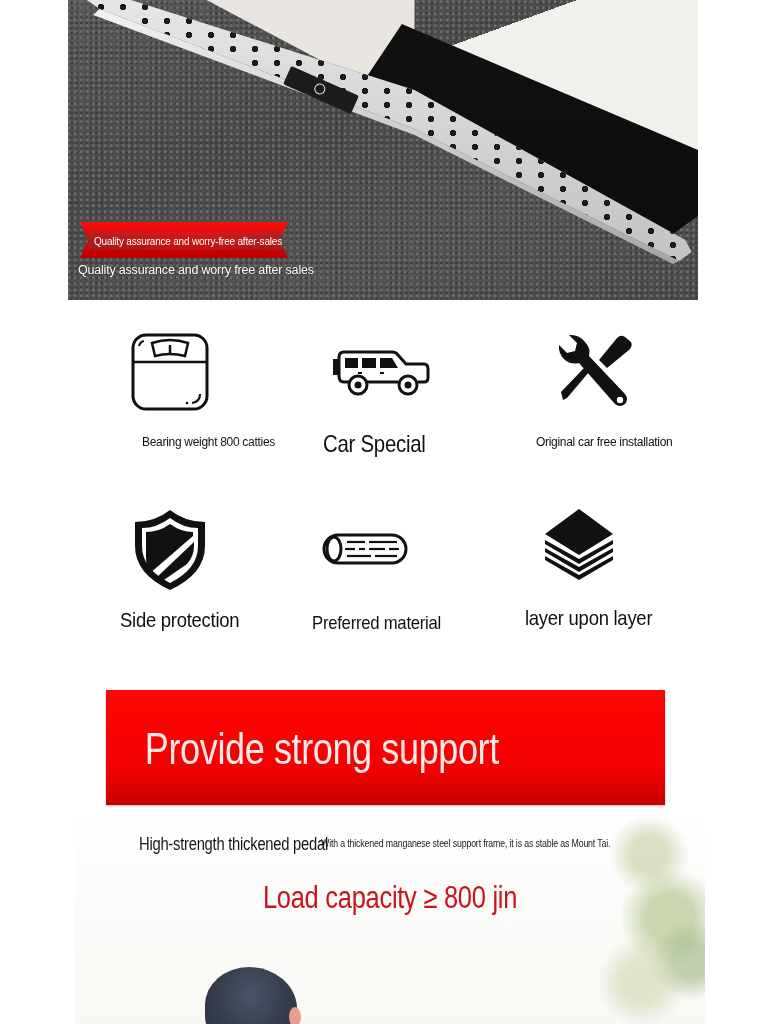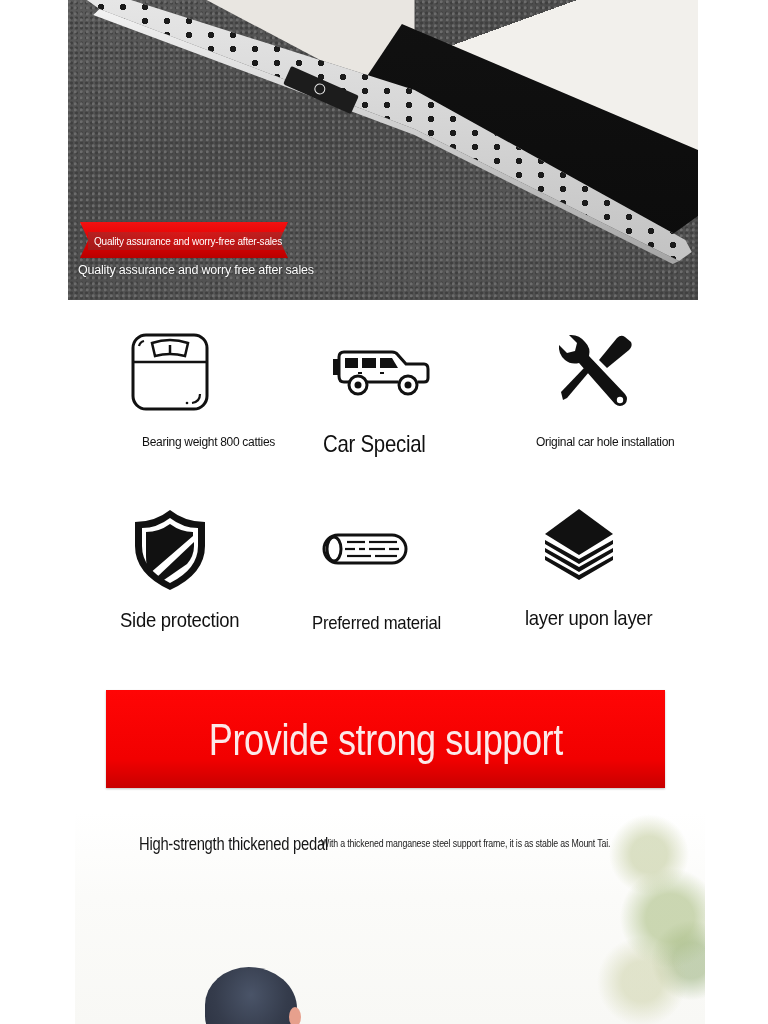--- a/index.html
+++ b/index.html
@@ -74,24 +74,24 @@
     position: absolute; white-space: nowrap;
     font-family: "Liberation Sans Narrow", "Liberation Sans", sans-serif;
     letter-spacing: -0.3px;
   }
   .f-label-sm { font-size: 12px; }
   .f-label-md { font-size: 17px; transform: scaleX(0.88); transform-origin: left center; }
   .f-label-lg { font-size: 24px; transform: scaleX(0.85); transform-origin: left center; }
 
   
   .banner {
-    position: absolute; left: 106px; top: 690px; width: 559px; height: 98px;
+    position: absolute; left: 106px; top: 690px; width: 559px; height: 115px;
     background: linear-gradient(180deg, #ff0505 0%, #f20000 70%, #c80000 100%);
     box-shadow: 0 1px 2px rgba(0,0,0,0.25);
-    display: flex; align-items: center; justify-content: center;
+    display: flex; align-items: center; 
   }
   .banner-text {
     color: #fbe9e9; font-size: 44px; letter-spacing: -0.5px;
     transform: scaleX(0.82); white-space: nowrap; margin-top: 2px;
   }
 
   
   .lower {
     position: absolute; left: 75px; top: 812px; width: 630px; height: 212px; overflow: hidden;
     background: linear-gradient(180deg, #ffffff 0%, #fbfbf9 40%, #f8f8f5 100%);
@@ -179,21 +179,21 @@
   <div class="label f-label-lg" style="left:13px;top:100px;">Car Special</div>
 </div>
 
 <div class="feature" style="left:520px;top:325px;width:180px;height:135px;">
   <svg class="icon" style="left:35px;top:7px;" width="82" height="80" viewBox="0 0 82 80">
     <path d="M6 60 L8 68 L12 66 L34 40 L29 36 Z" fill="#111"></path>
     <path d="M44 28 L62 6 Q66 2 70 5 L76 10 Q78 14 74 18 L52 36 Z" fill="#111"></path>
     <path d="M30 10 Q24 2 14 3 L22 11 L20 19 L12 21 L4 13 Q3 22 10 28 Q16 33 24 31 L60 72 Q65 76 70 72 Q74 67 70 62 L34 24 Q36 16 30 10 Z" fill="#111"></path>
     <circle cx="65" cy="68" r="3.2" fill="#fff"></circle>
   </svg>
-  <div class="label f-label-sm" style="left:16px;top:110px;">Original car hole installation</div>
+  <div class="label f-label-sm" style="left:16px;top:110px;">Original car free installation</div>
 </div>
 
 <div class="feature" style="left:100px;top:500px;width:160px;height:140px;text-align:center;">
   <svg class="icon" style="left:33px;top:8px;" width="74" height="84" viewBox="0 0 74 84">
     <path d="M37 2 Q52 14 72 14 V38 Q72 66 37 82 Q2 66 2 38 V14 Q22 14 37 2 Z" fill="#111"></path>
     <path d="M37 10 Q50 20 65 20 V38 Q65 61 37 75 Q9 61 9 38 V20 Q24 20 37 10 Z" fill="#fff"></path>
     <path d="M37 16 Q48 24 60 24 V28 L16 66 Q13 58 13 48 V24 Q26 24 37 16 Z" fill="#111"></path>
     <path d="M61 34 V38 Q61 48 54 56 L28 74 L23 70 Z" fill="#111"></path>
   </svg>
   <div class="label f-label-md" style="left:20px;top:108px;font-size:21px;">Side protection</div>
@@ -228,13 +228,14 @@
 <div class="banner">
   <div class="banner-text">Provide strong support</div>
 </div>
 
 <div class="lower">
   <div class="tree"></div>
   <div class="head"></div>
   <div class="ear"></div>
   <div class="pedal-title">High-strength thickened pedal</div>
   <div class="pedal-desc">With a thickened manganese steel support frame, it is as stable as Mount Tai.</div>
+  <div class="load-capacity"><span>Load capacity ≥ 800 jin</span></div>
 </div>
 
 </body></html>

